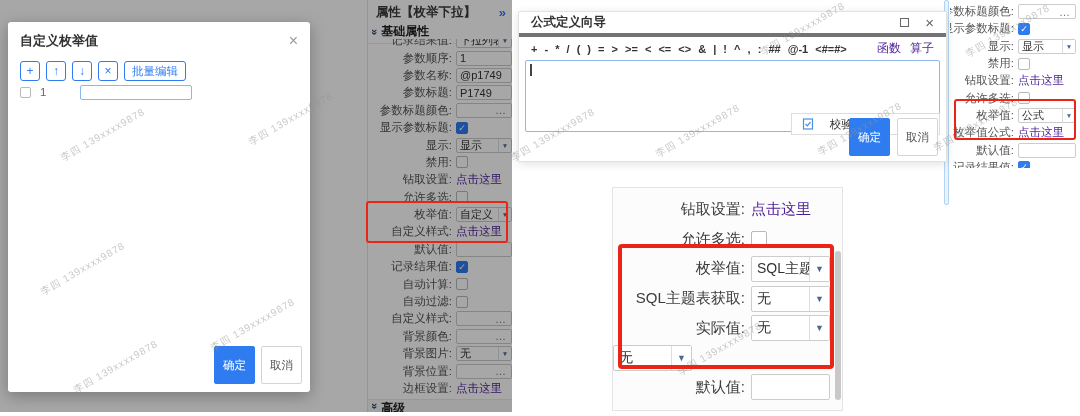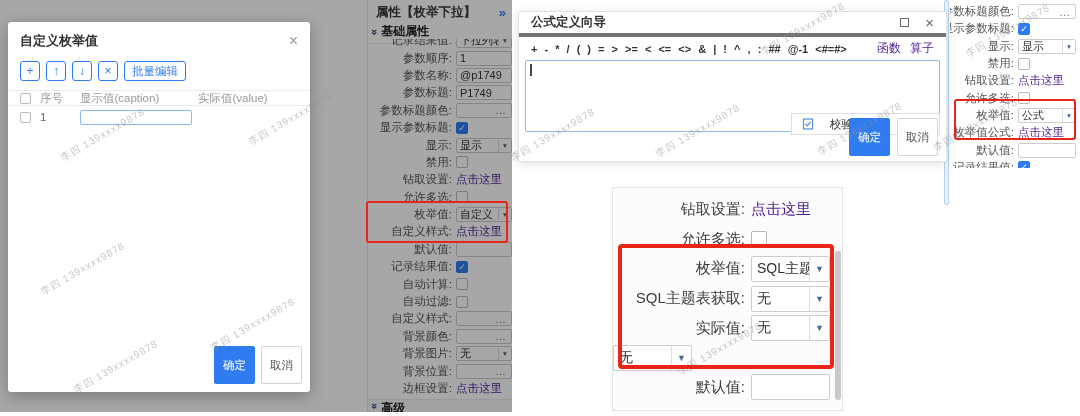--- a/index.html
+++ b/index.html
@@ -410,28 +410,20 @@
         <span>↑</span>
       </span>
     <span class="tbtn">
         <span>↓</span>
       </span>
     <span class="tbtn">
         <span>×</span>
       </span>
     <span class="tbtn wide">批量编辑</span>
   </div>
-  <div class="thead">
-    <span class="c-cb">
-        <span class="cb"></span>
-      </span>
-    <span class="c-idx">序号</span>
-    <span class="c-cap">显示值(caption)</span>
-    <span class="c-val">实际值(value)</span>
-  </div>
   <div class="trow">
     <span class="c-cb">
         <span class="cb"></span>
       </span>
     <span class="c-idx">1</span>
     <span class="c-cap">
         <span class="row-input"></span>
       </span>
     <span class="c-val"></span>
   </div>

